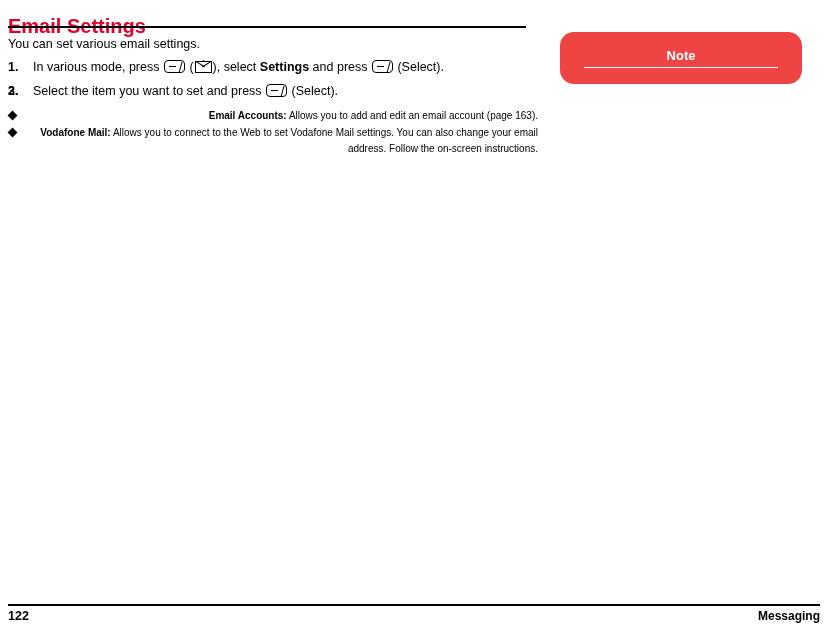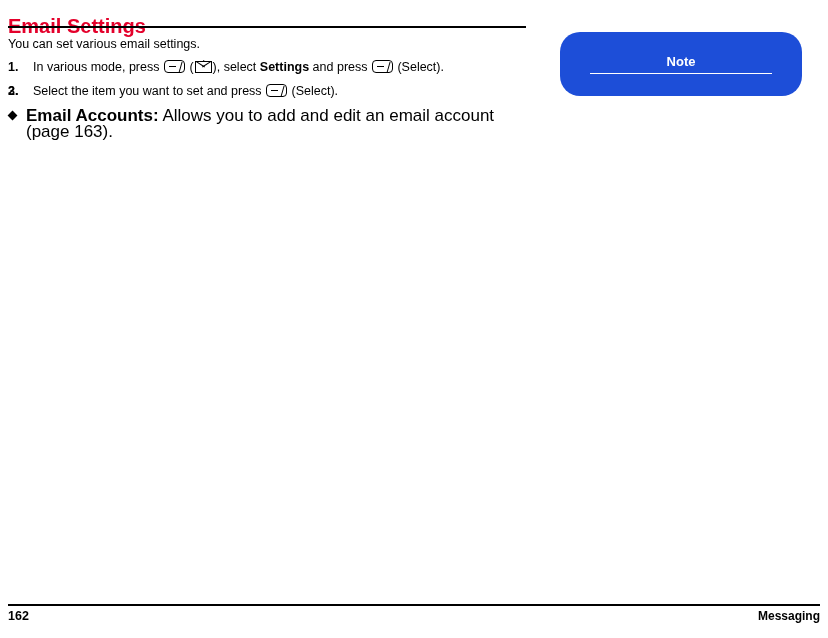--- a/index.html
+++ b/index.html
@@ -163,43 +163,44 @@
   
   .bullets {
     margin: 8px 0 0 0;
     padding: 0;
     list-style: none;
   }
   .bullet {
     position: relative;
     padding-left: 18px;
     margin-bottom: 1px;
-    font-size: 17px;
-    line-height: 16px;
+    font-size: 10px;
+    line-height: 16px;
+    text-align: right;
   }
   .bullet .dia {
     position: absolute;
     left: 1px;
     top: 4px;
     width: 7px;
     height: 7px;
     background: #000;
     transform: rotate(45deg);
   }
 
   
   .note {
     position: absolute;
     left: 560px;
     top: 32px;
     width: 242px;
-    background: #1d4ed8;
-    border-radius: 20px;
+    background: #ef4444;
+    border-radius: 14px;
     color: #ffffff;
-    padding: 16px;
+    padding: 10px;
     box-sizing: border-box;
   }
   .note-title {
     text-align: center;
     font-weight: bold;
     font-size: 13px;
     padding: 6px 0 4px 0;
   }
   .note-rule {
     height: 1px;
@@ -265,26 +266,31 @@
       </li>
 
     </ol>
 
     <ul class="bullets">
       <li class="bullet">
         <span class="dia"></span>
         <span class="bold">Email Accounts:</span>
         <span>Allows you to add and edit an email account (page 163).</span>
       </li>
+      <li class="bullet">
+        <span class="dia"></span>
+        <span class="bold">Vodafone Mail:</span>
+        <span>Allows you to connect to the Web to set Vodafone Mail settings. You can also change your email address. Follow the on-screen instructions.</span>
+      </li>
     </ul>
 
   </div>
 
   <aside class="note">
     <div class="note-title">Note</div>
     <div class="note-rule"></div>
   </aside>
 
   <div class="footer-rule"></div>
-  <div class="folio">162</div>
+  <div class="folio">122</div>
   <div class="footer-section">Messaging</div>
 
 </div>
 
 </body></html>

